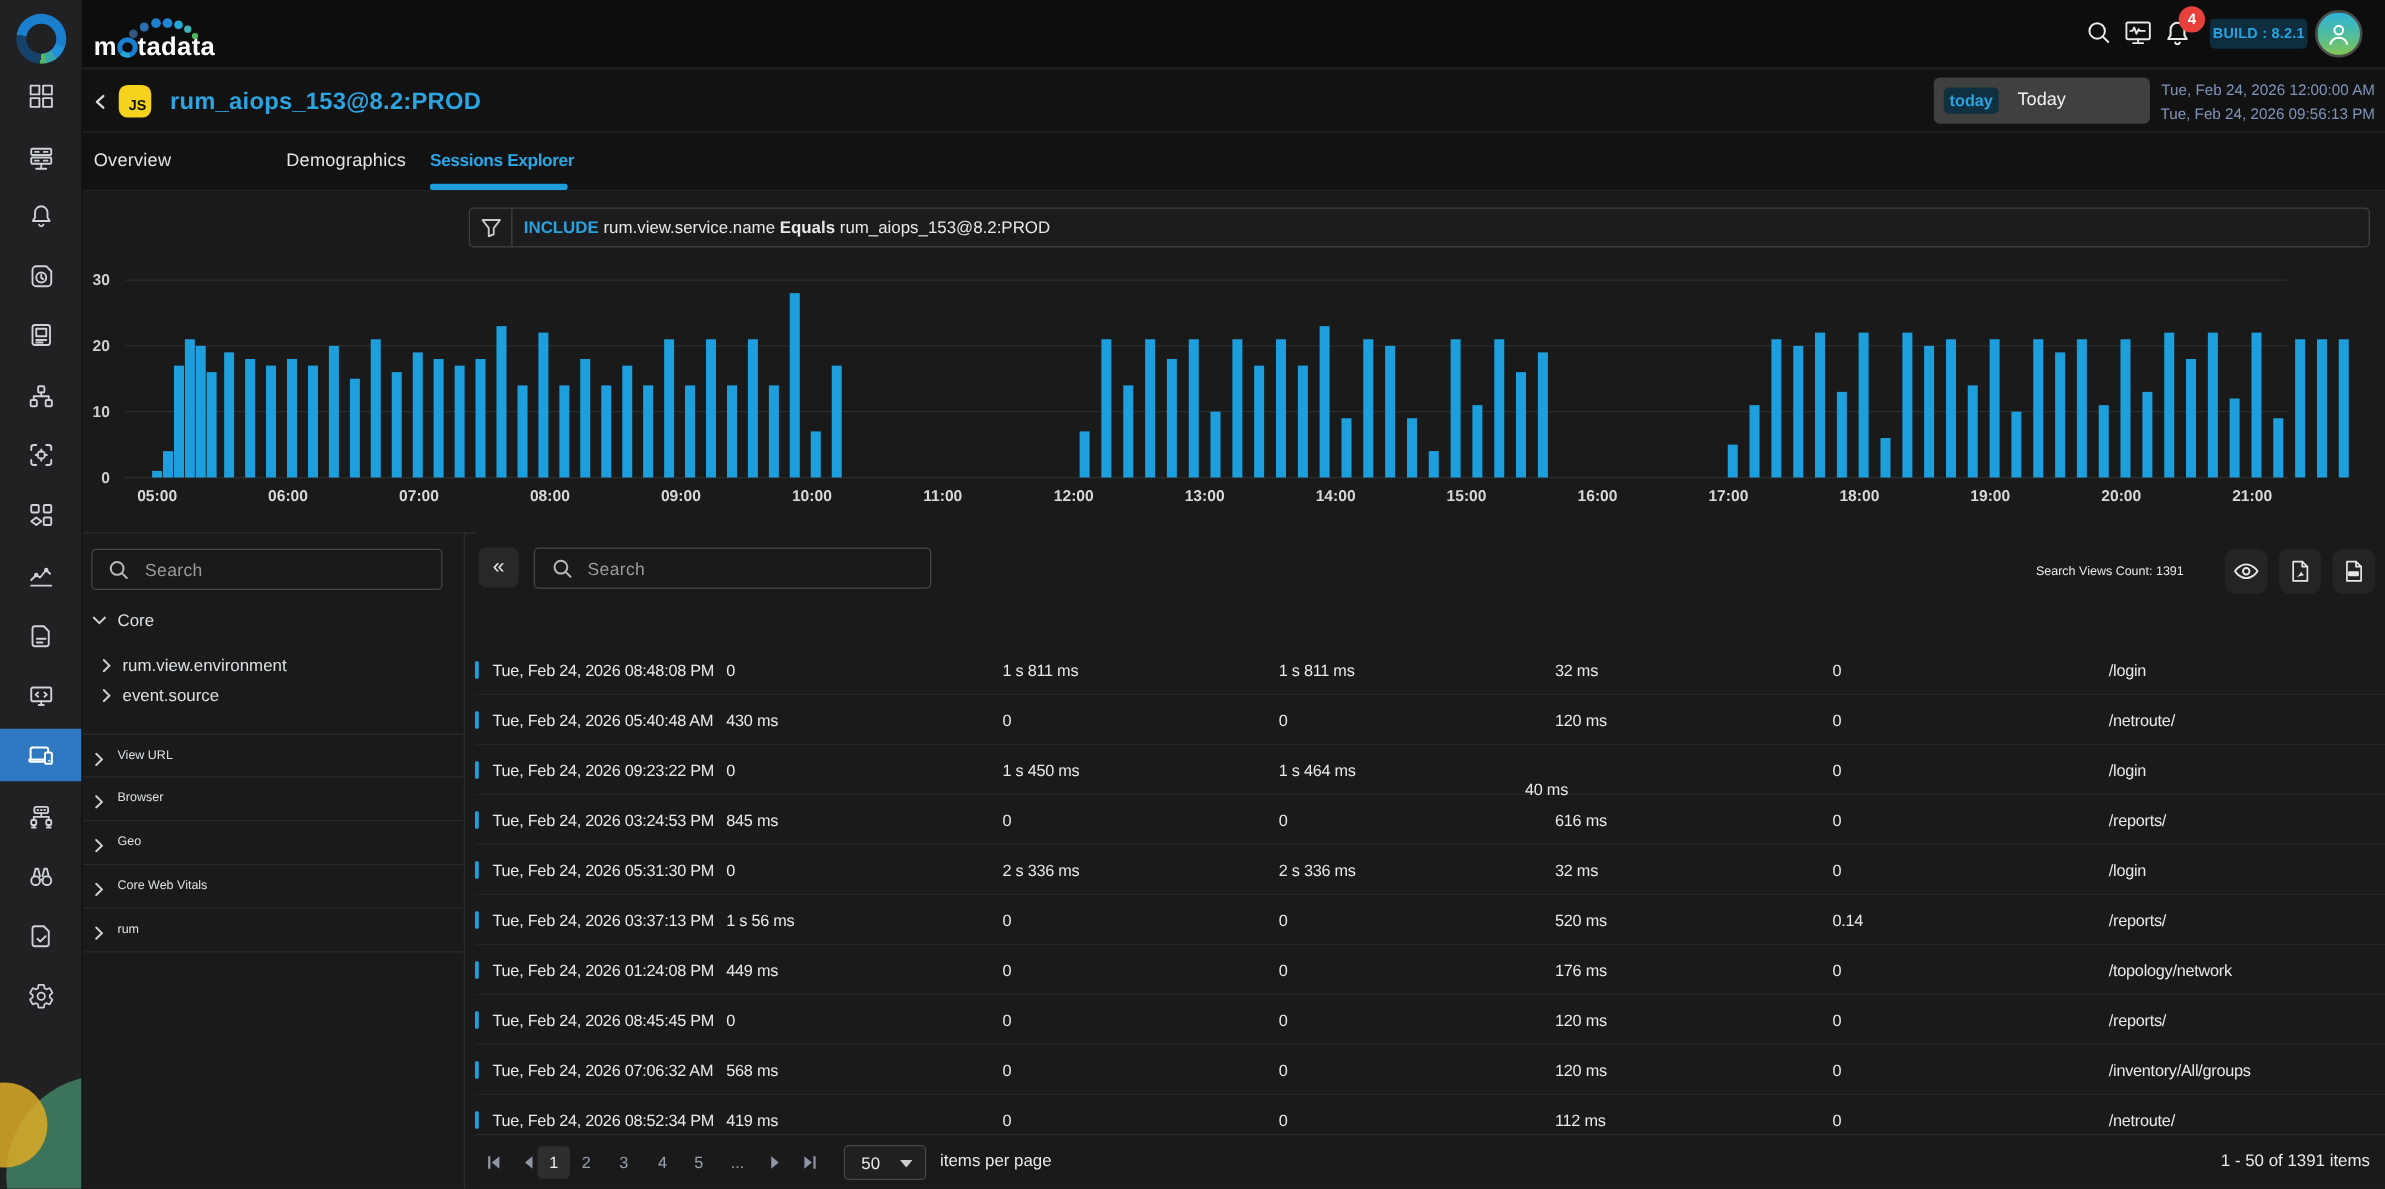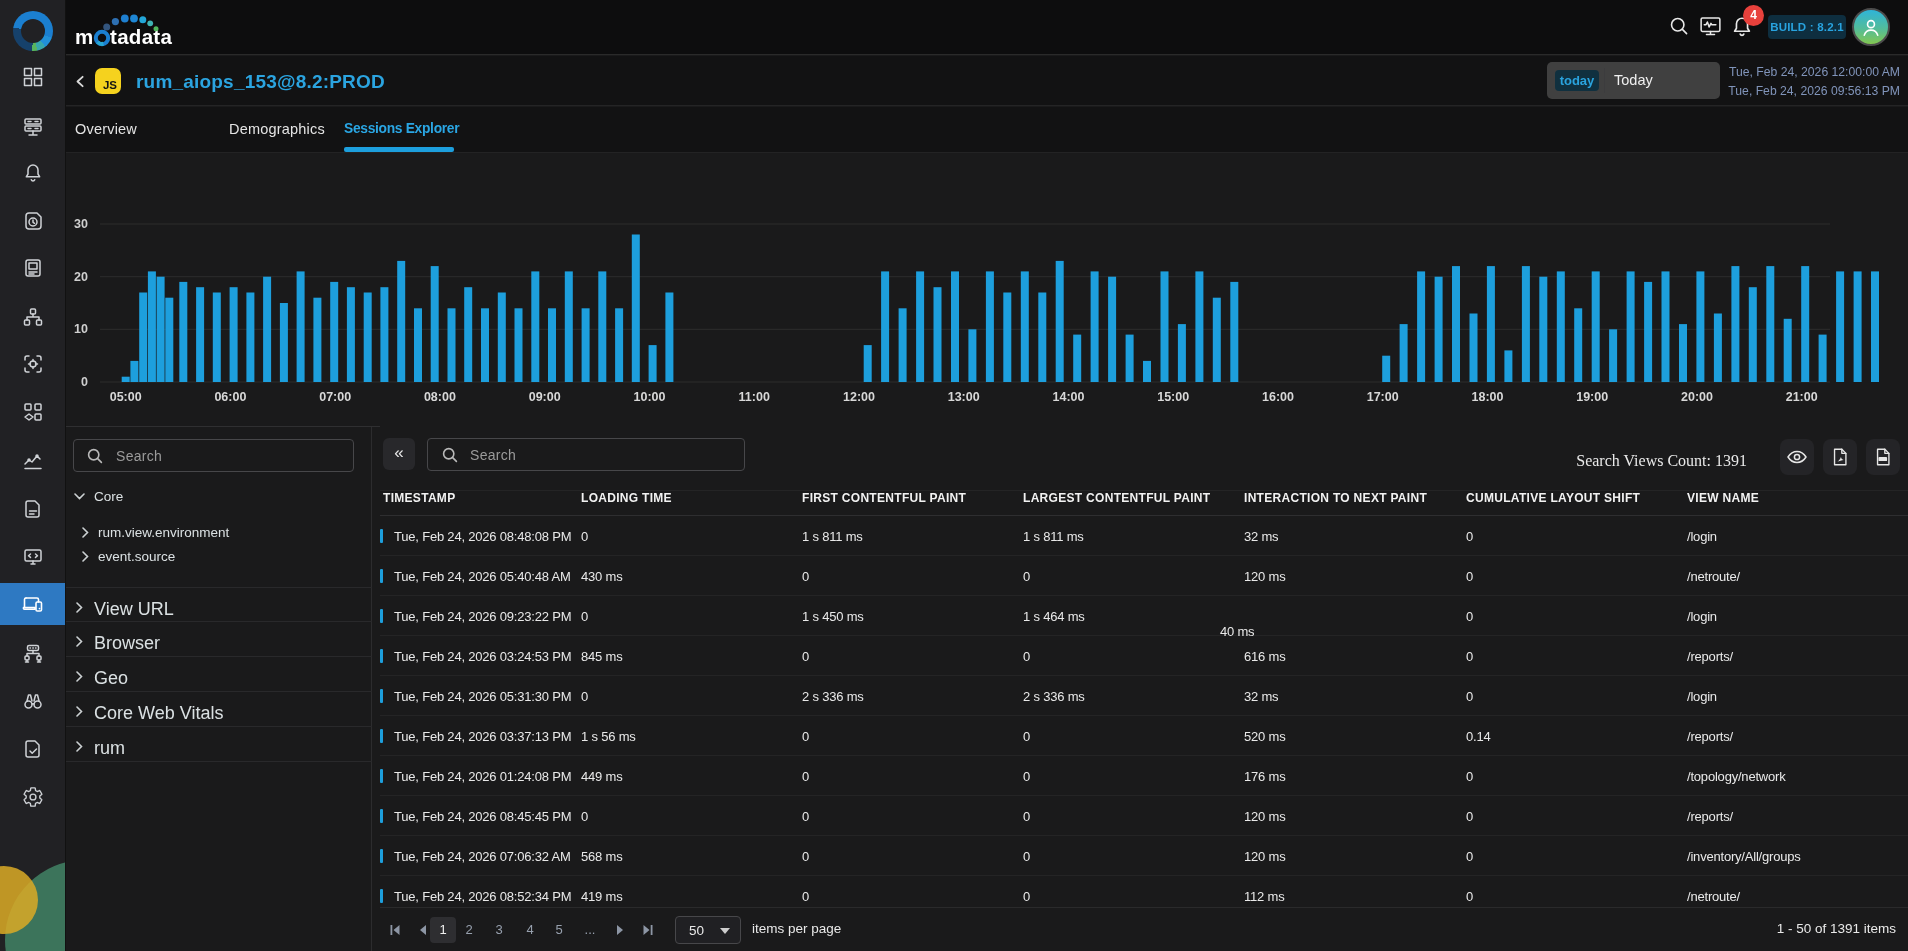--- a/index.html
+++ b/index.html
@@ -14,21 +14,21 @@
 .tab{position:absolute;top:0;height:46px;line-height:44px;font-size:14.5px;color:#e4e4e4;letter-spacing:.2px;}
 #chartzone{left:66px;top:153px;width:1842px;height:274px;background:#1a1a1b;border-bottom:1px solid #2f2f31;}
 #leftpanel{left:66px;top:427px;width:306px;height:524px;background:#1a1a1b;border-right:1px solid #2c2c2e;}
 #tablearea{left:380px;top:424px;width:1528px;height:527px;background:#1a1a1b;}
 .ibtn{position:absolute;background:#242427;border-radius:8px;display:flex;align-items:center;justify-content:center;}
 .ibtn svg{stroke:#e6e6e6;fill:none;stroke-width:1.5;stroke-linecap:round;stroke-linejoin:round;}
 .hcell{position:absolute;top:0;font-size:12px;font-weight:bold;color:#f2f2f2;letter-spacing:.3px;white-space:nowrap;}
 .trow{position:absolute;left:0;width:1528px;height:40px;border-bottom:1px solid #242425;}
 .tc{position:absolute;top:13px;font-size:13px;letter-spacing:-0.2px;color:#e9e9e9;white-space:nowrap;}
 .tick{position:absolute;left:0px;top:13px;width:3px;height:14px;background:#1d9fdd;border-radius:1px;}
-.treerow{position:absolute;left:0;width:306px;height:35px;border-bottom:1px solid #29292b;font-size:18px;color:#dbe1e3;}
+.treerow{position:absolute;left:0;width:306px;height:35px;border-bottom:1px solid #29292b;font-size:10px;color:#dbe1e3;}
 .pg{position:absolute;top:9px;font-size:13px;color:#97a0ae;text-align:center;width:26px;height:26px;line-height:26px;}
 </style></head><body>
 <div id="sidebar" class="abs">
     <div class="abs" style="left:13px;top:11px;width:40px;height:40px;border-radius:50%;background:conic-gradient(from 210deg,#16416b 0deg 70deg,#1b7fd0 70deg 260deg,#2190d8 260deg 292deg,#37a7ab 292deg 318deg,#58b55e 318deg 332deg,#16416b 332deg 360deg);"></div>
 <div class="abs" style="left:21px;top:19px;width:24px;height:24px;border-radius:50%;background:#212124;"></div>
     <div class="sic" style="top:57px">
       <svg width="22" height="22" viewBox="0 0 22 22">
         <rect x="2.5" y="2.5" width="7" height="7"></rect>
         <rect x="12.5" y="2.5" width="7" height="7"></rect>
         <rect x="2.5" y="12.5" width="7" height="7"></rect>
@@ -194,20 +194,27 @@
 <div class="abs" style="right:8px;top:7px;text-align:right;font-size:12.2px;color:#8094ba;line-height:19px;">Tue, Feb 24, 2026 12:00:00 AM<br>Tue, Feb 24, 2026 09:56:13 PM</div>
 </div>
 <div id="tabsrow" class="abs">
 <div class="tab" style="left:9px;">Overview</div>
 <div class="tab" style="left:76px;margin-top:32px;">Browsers</div>
 <div class="tab" style="left:163px;">Demographics</div>
 <div class="tab" style="left:278px;color:#2aa6e4;font-weight:bold;font-size:13.8px;letter-spacing:-0.3px;">Sessions Explorer</div>
 <div class="abs" style="left:278px;top:40px;width:110px;height:5px;border-radius:2px;background:#1d9fdd;"></div>
 </div>
 <div id="chartzone" class="abs">
+<div class="abs" style="left:309px;top:13px;width:1521px;height:32px;background:#1c1c1e;border:1px solid #414144;border-radius:4px;">
+  <svg class="abs" style="left:9px;top:8px" width="16" height="15" viewBox="0 0 16 15" fill="none" stroke="#c9c9c9" stroke-width="1.5" stroke-linejoin="round">
+        <path d="M1 1h14L10 7.5v5L6 14V7.5z"></path>
+      </svg>
+  <div class="abs" style="left:33px;top:0;width:1px;height:30px;background:#414144;"></div>
+  <div class="abs" style="left:43px;top:7px;font-size:13.5px;color:#e8e8e8;"><span style="color:#28a3df;font-weight:bold;">INCLUDE</span> rum.view.service.name <b>Equals</b> rum_aiops_153@8.2:PROD</div>
+</div>
 <svg class="abs" style="left:0;top:-153px;" width="1842" height="420" viewBox="66 0 1842 420">
       <line x1="100" y1="382.0" x2="1830" y2="382.0" stroke="#2d2d2d" stroke-width="1"></line>
       <line x1="100" y1="329.3" x2="1830" y2="329.3" stroke="#2d2d2d" stroke-width="1"></line>
       <line x1="100" y1="276.7" x2="1830" y2="276.7" stroke="#2d2d2d" stroke-width="1"></line>
       <line x1="100" y1="224.0" x2="1830" y2="224.0" stroke="#2d2d2d" stroke-width="1"></line>
       <text x="88" y="386.0" text-anchor="end" fill="#cfcfcf" font-size="12.5" font-weight="600">0</text>
       <text x="88" y="333.3" text-anchor="end" fill="#cfcfcf" font-size="12.5" font-weight="600">10</text>
       <text x="88" y="280.7" text-anchor="end" fill="#cfcfcf" font-size="12.5" font-weight="600">20</text>
       <text x="88" y="228.0" text-anchor="end" fill="#cfcfcf" font-size="12.5" font-weight="600">30</text>
       <text x="125.7" y="401" text-anchor="middle" fill="#d8d8d8" font-size="12.5" font-weight="600">05:00</text>
@@ -371,49 +378,40 @@
 </div>
 <div id="tablearea" class="abs">
 <div class="abs" style="left:3px;top:14px;width:32px;height:32px;background:#28282b;border-radius:6px;color:#e8e8e8;font-size:17px;text-align:center;line-height:30px;">«</div>
 <div class="abs" style="left:47px;top:14px;width:318px;height:33px;border:1px solid #47474a;border-radius:4px;">
   <svg class="abs" style="left:14px;top:8px" width="16" height="16" viewBox="0 0 15 15" fill="none" stroke="#b9b9b9" stroke-width="1.5" stroke-linecap="round">
         <circle cx="6.3" cy="6.3" r="4.8"></circle>
         <path d="M10 10l3.5 3.5"></path>
       </svg>
   <div class="abs" style="left:42px;top:8px;font-size:14px;color:#9b9b9b;letter-spacing:.3px;">Search</div>
 </div>
-<div class="abs" style="left:1157px;top:28px;width:210px;text-align:right;font-size:16px;color:#e9e9e9;font-family:Liberation Serif, serif;">Search Views Count: 1391</div>
+<div class="abs" style="left:1157px;top:28px;width:210px;text-align:right;font-size:10px;color:#e9e9e9;">Search Views Count: 1391</div>
 <div class="ibtn" style="left:1400px;top:15px;width:34px;height:36px;">
       <svg width="22" height="22" viewBox="0 0 22 22">
         <path d="M2 11s3.5-5.5 9-5.5S20 11 20 11s-3.5 5.5-9 5.5S2 11 2 11z"></path>
         <circle cx="11" cy="11" r="2.6"></circle>
       </svg>
     </div>
 <div class="ibtn" style="left:1443px;top:15px;width:34px;height:36px;">
       <svg width="20" height="20" viewBox="0 0 22 22">
         <path d="M5 2.5h8l4.5 4.5v12.5h-12.5z"></path>
         <path d="M13 2.5V7h4.5"></path>
         <path d="M8 16c1.5-.5 3.5-3 4-5 .3 1.5 1.5 3 3 3.2-1.8.3-5 1.3-7 1.8z" fill="#e6e6e6" stroke="none"></path>
       </svg>
     </div>
 <div class="ibtn" style="left:1486px;top:15px;width:34px;height:36px;">
       <svg width="20" height="20" viewBox="0 0 22 22">
         <path d="M5 2.5h8l4.5 4.5v12.5h-12.5z"></path>
         <path d="M13 2.5V7h4.5"></path>
         <rect x="6" y="11" width="9.5" height="4.5" rx="1" fill="#e6e6e6" stroke="none"></rect>
       </svg>
-    </div>
-<div class="abs" style="left:0;top:66px;width:1528px;height:26px;border-top:1px solid #242425;border-bottom:1px solid #2e2e30;">
-      <div class="hcell" style="left:3px;">TIMESTAMP</div>
-      <div class="hcell" style="left:201px;">LOADING TIME</div>
-      <div class="hcell" style="left:422px;">FIRST CONTENTFUL PAINT</div>
-      <div class="hcell" style="left:643px;">LARGEST CONTENTFUL PAINT</div>
-      <div class="hcell" style="left:864px;">INTERACTION TO NEXT PAINT</div>
-      <div class="hcell" style="left:1086px;">CUMULATIVE LAYOUT SHIFT</div>
-      <div class="hcell" style="left:1307px;">VIEW NAME</div>
     </div>
 <div class="trow" style="top:92px;">
       <div class="tick"></div>
       <div class="tc" style="left:14px;">Tue, Feb 24, 2026 08:48:08 PM</div>
       <div class="tc" style="left:201px;">0</div>
       <div class="tc" style="left:422px;">1 s 811 ms</div>
       <div class="tc" style="left:643px;">1 s 811 ms</div>
       <div class="tc" style="left:864px;">32 ms</div>
       <div class="tc" style="left:1086px;">0</div>
       <div class="tc" style="left:1307px;">/login</div>

